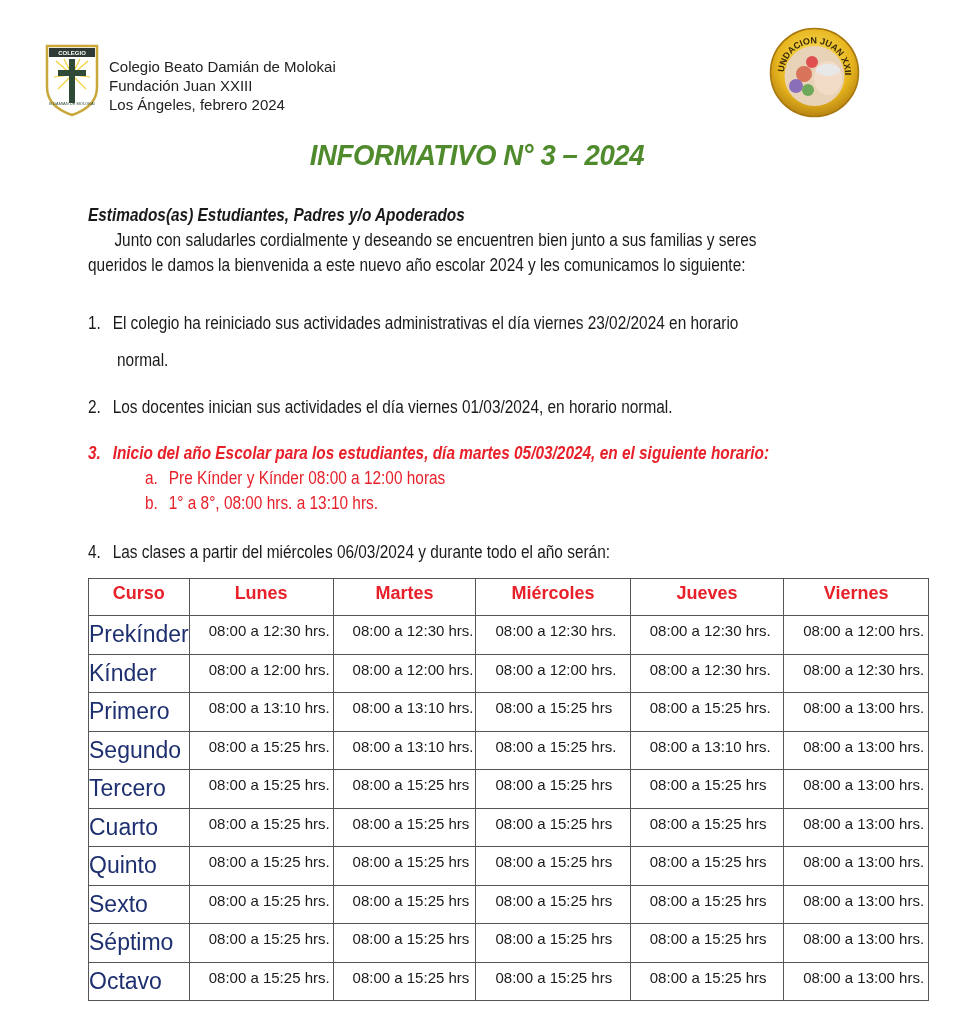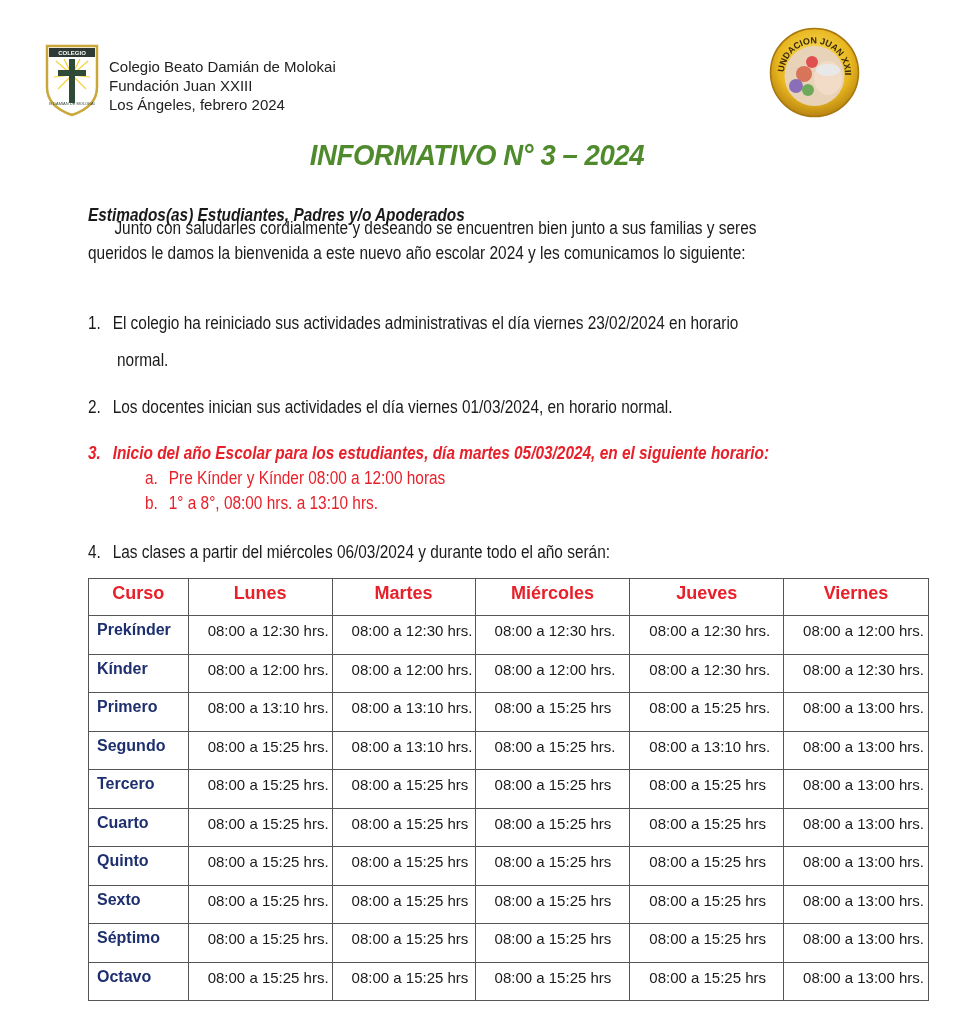--- a/index.html
+++ b/index.html
@@ -11,40 +11,40 @@
     .header-text div { white-space: nowrap; }
 
     .foundation-logo { position: absolute; left: 768px; top: 26px; width: 93px; height: 93px; }
 
     .title { position: absolute; left: 0; width: 954px; top: 138px; text-align: center;
              font-size: 30px; font-weight: bold; font-style: italic; color: #4f8a2c;
              letter-spacing: -0.5px; transform: scaleX(0.92); transform-origin: center; }
 
     .greeting { position: absolute; left: 88px; top: 205px; font-size: 17.5px; font-weight: bold; font-style: italic;
                 transform: scaleX(0.88); transform-origin: left; white-space: nowrap; }
-    .intro { position: absolute; left: 88px; top: 216px; width: 820px; font-size: 17.5px; line-height: 25px; }
+    .intro { position: absolute; left: 88px; top: 228px; width: 820px; font-size: 17.5px; line-height: 25px; }
     .intro .line { white-space: nowrap; transform: scaleX(0.88); transform-origin: left; }
     .intro .indent { padding-left: 30px; }
 
     .item { position: absolute; left: 88px; font-size: 17.5px; white-space: nowrap; transform: scaleX(0.88); transform-origin: left; }
     .item .num { display: inline-block; width: 28px; }
     .item1 { top: 313px; }
     .item1b { top: 350px; left: 117px; }
     .item2 { top: 397px; }
     .item3 { top: 443px; color: #e8202a; font-weight: bold; font-style: italic; }
     .sub { position: absolute; left: 145px; font-size: 17.5px; color: #e8202a; white-space: nowrap; transform: scaleX(0.88); transform-origin: left; }
     .sub .num { display: inline-block; width: 27px; }
     .suba { top: 468px; }
     .subb { top: 493px; }
     .item4 { top: 542px; }
 
     table.schedule { position: absolute; left: 88px; top: 578px; width: 841px; border-collapse: collapse; }
     table.schedule td, table.schedule th { border: 1px solid #555; height: 38.5px; vertical-align: top; }
     table.schedule th { color: #e8202a; font-size: 18px; font-weight: bold; text-align: center; padding-top: 4px; height: 37px; }
-    table.schedule td.course { color: #1d2f6f; font-size: 16px; font-weight: bold; padding: 5px 0 0 8px; white-space: nowrap; }
+    table.schedule td.course { color: #1d2f6f; font-size: 23px; font-weight: normal; padding: 5px 0 0 0; white-space: nowrap; }
     table.schedule td.time { font-size: 15px; padding: 6px 0 0 19px; white-space: nowrap; color: #1a1a1a; }
     col.c0 { width: 100px; } col.c1 { width: 144px; } col.c2 { width: 143px; }
     col.c3 { width: 155px; } col.c4 { width: 154px; } col.c5 { width: 145px; }
   </style>
 </head>
 <body>
 
 <svg class="school-logo" viewBox="0 0 56 74">
   <path d="M3 3 H53 V44 C53 60 40 68 28 72 C16 68 3 60 3 44 Z" fill="#fff" stroke="#c9a73a" stroke-width="2.5"></path>
   <rect x="5" y="5" width="46" height="9" fill="#2e3a33"></rect>

